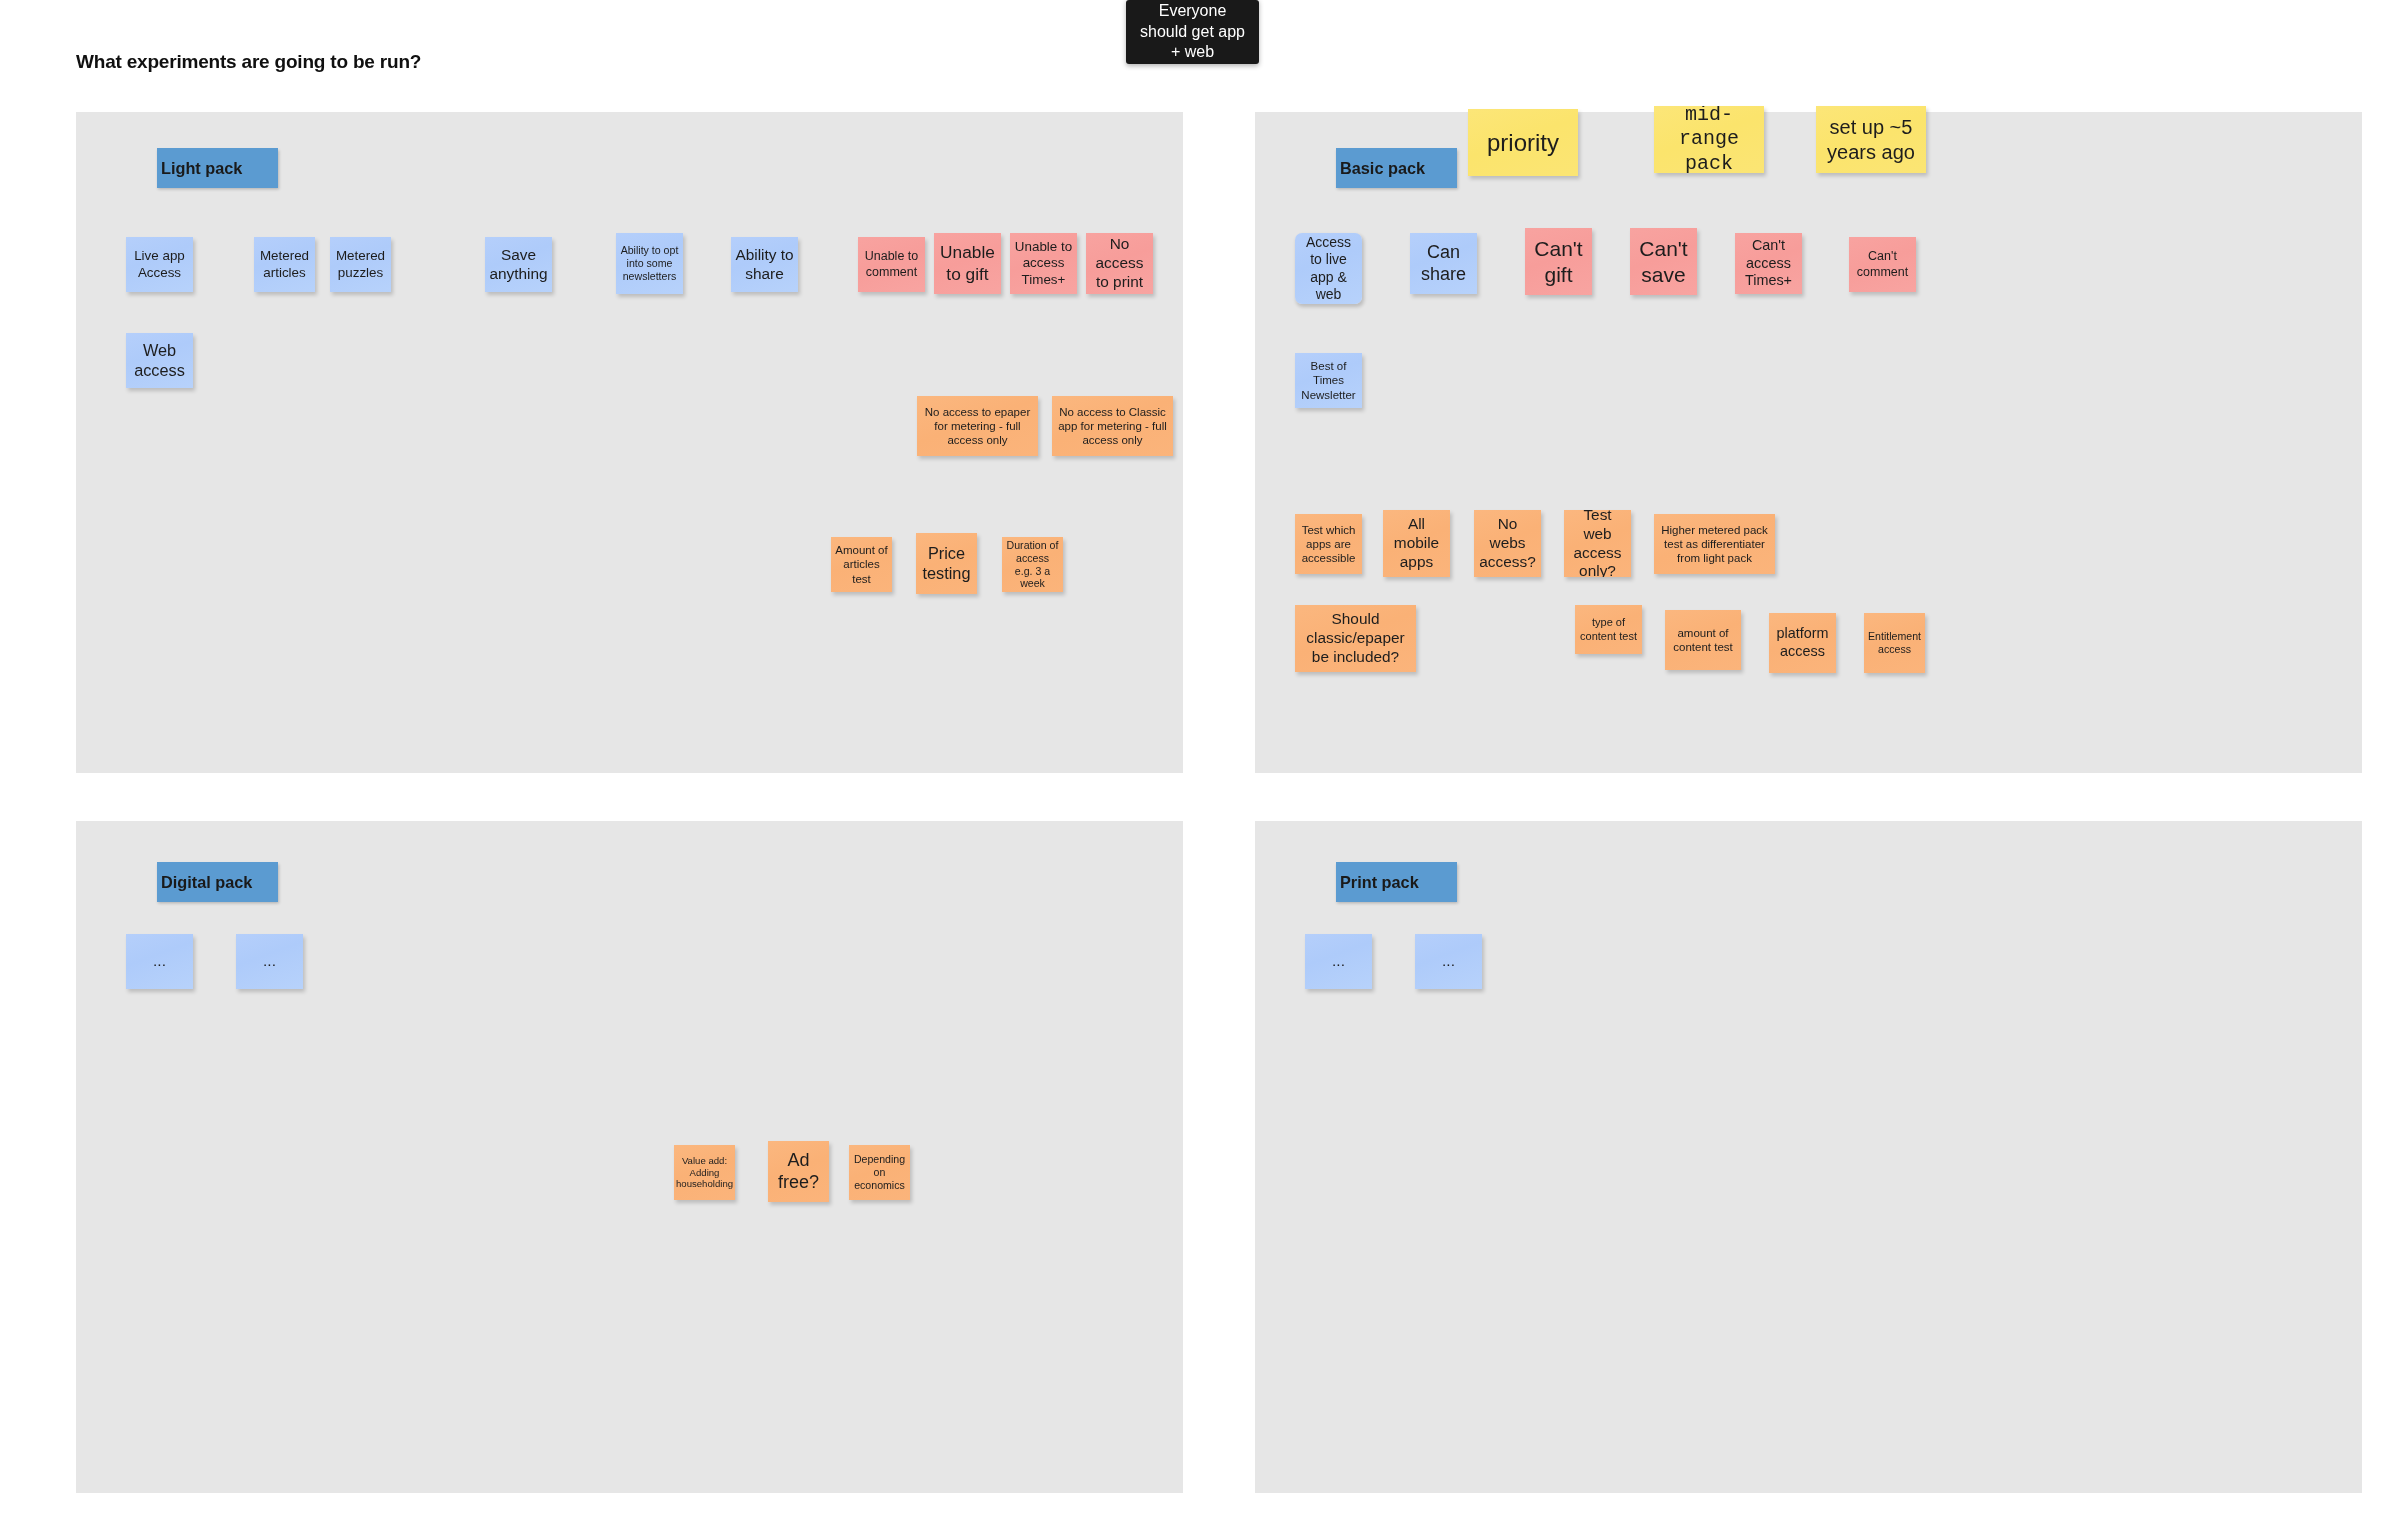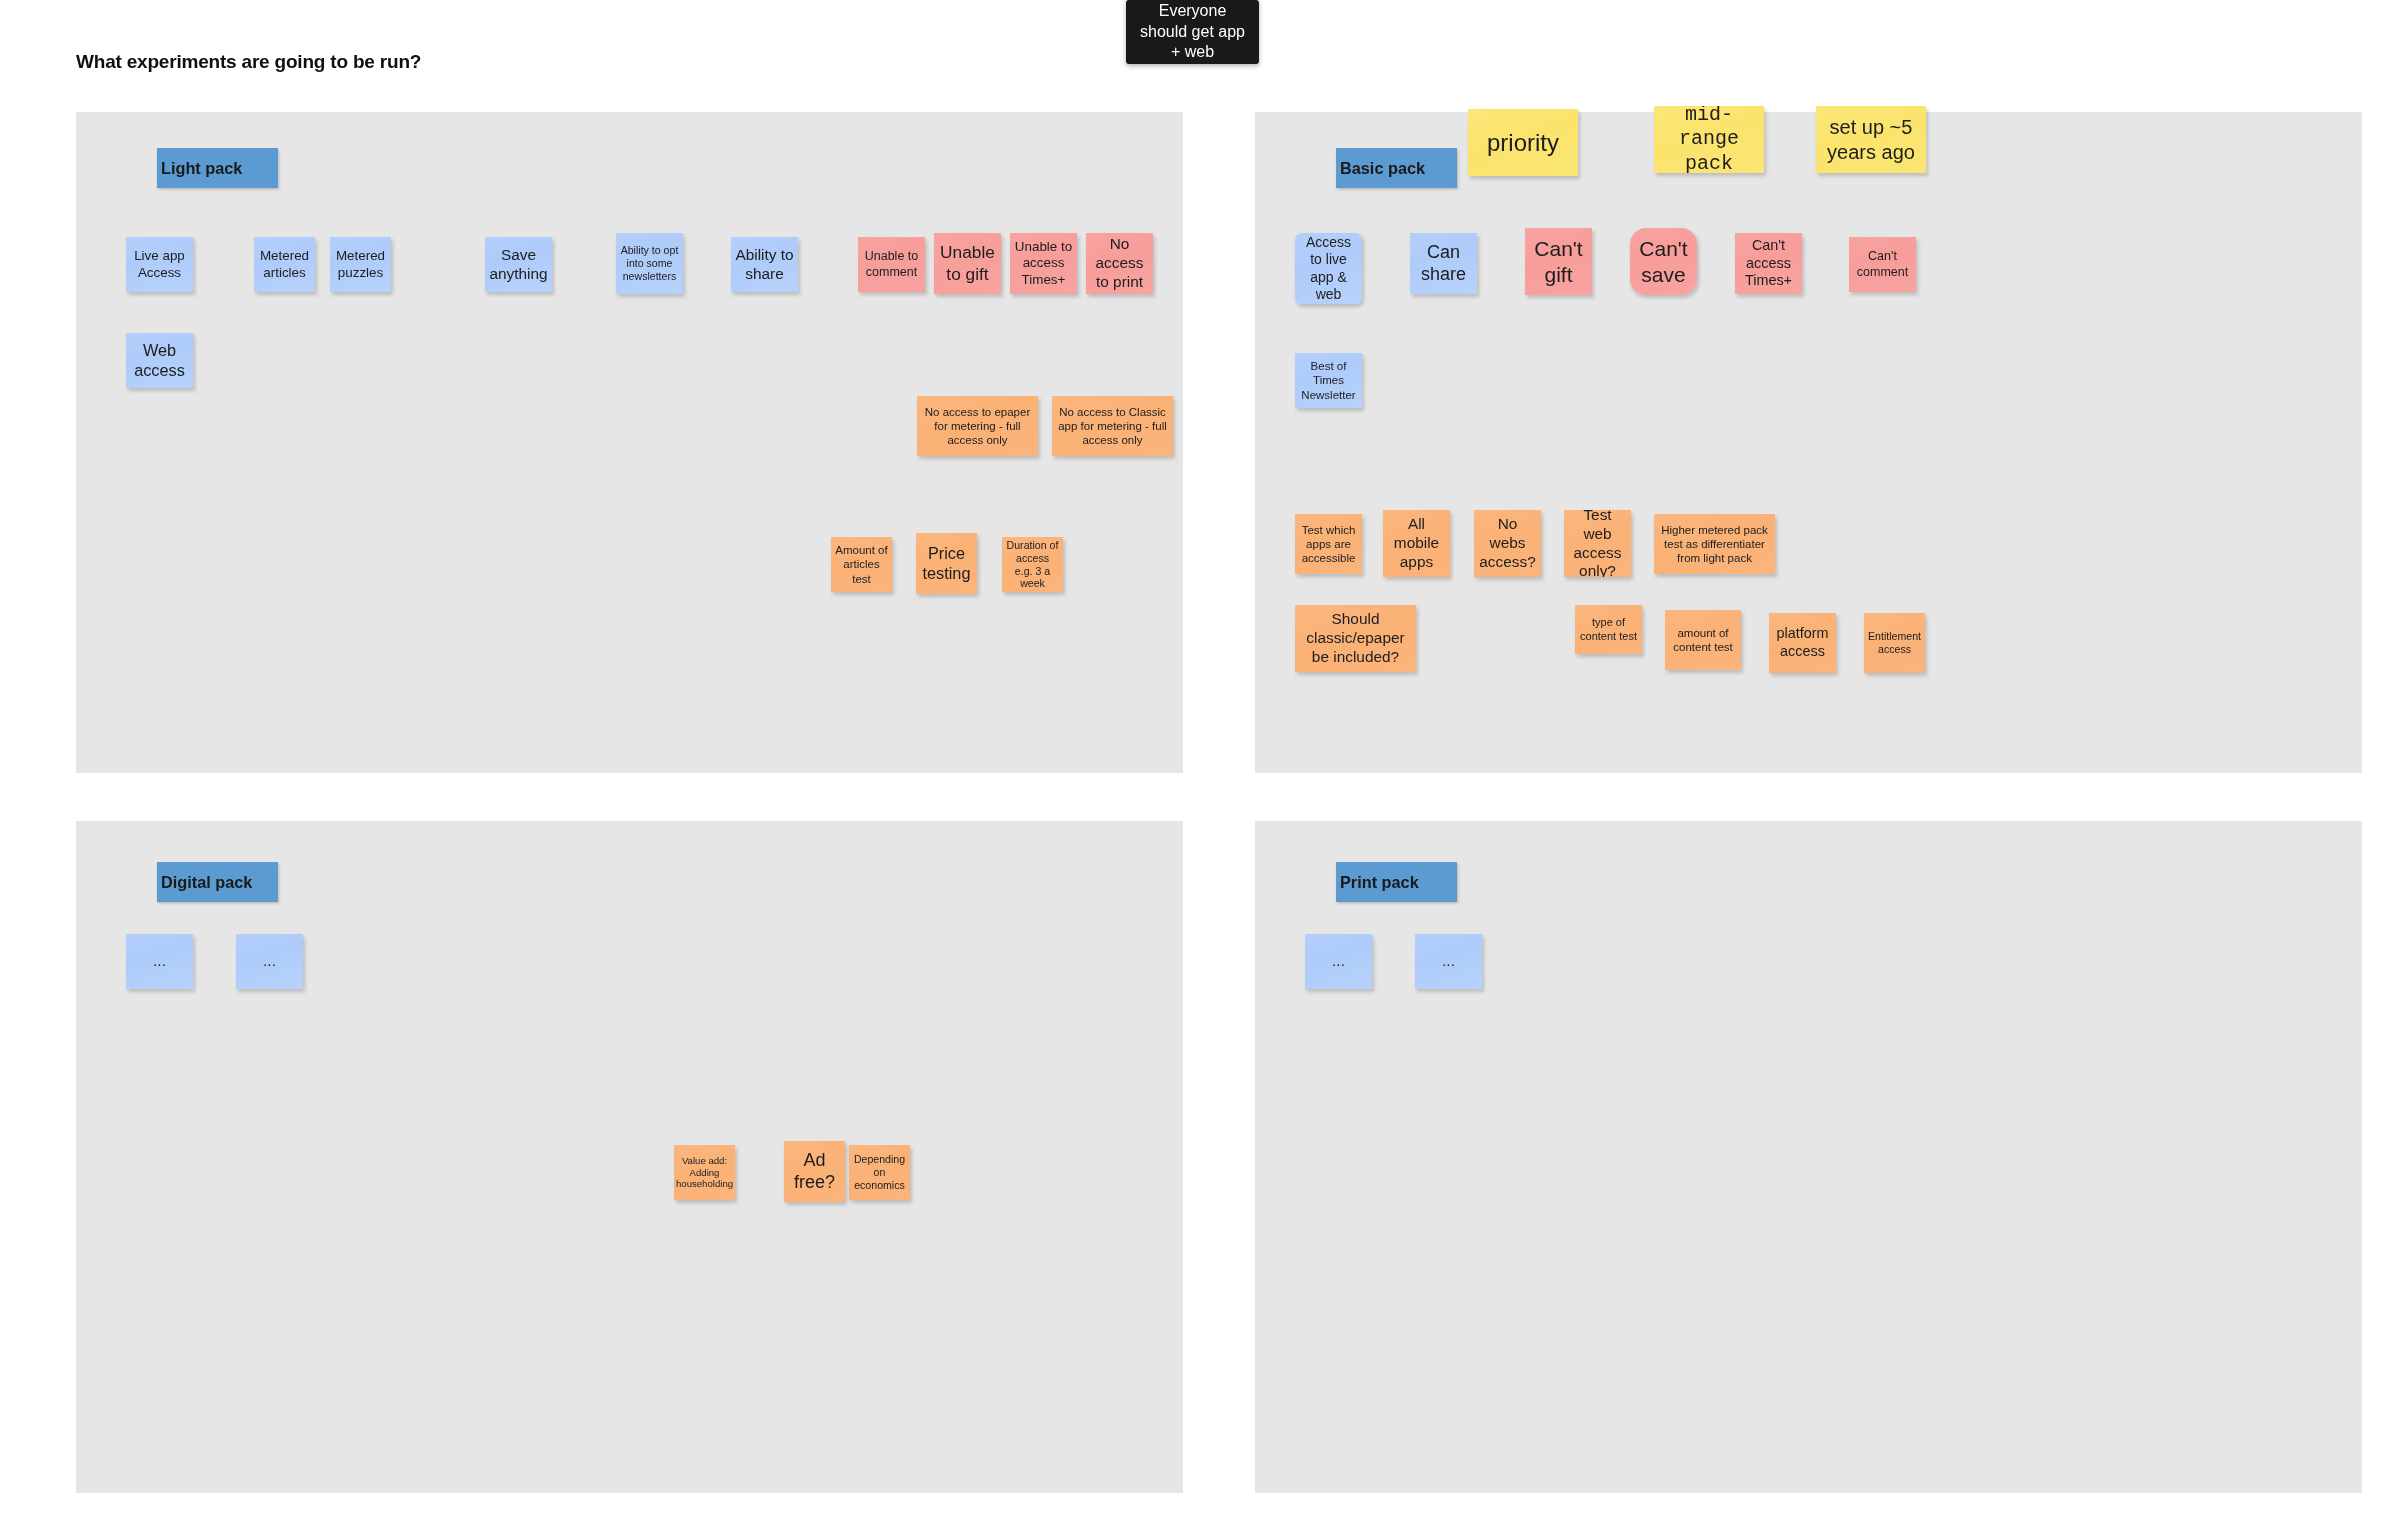--- a/index.html
+++ b/index.html
@@ -131,37 +131,37 @@
     <div class="note orange" style="left: 831px; top: 537px; width: 61px; height: 55px; font-size: 11.5px;">Amount of articles test</div>
     <div class="note orange" style="left: 916px; top: 533px; width: 61px; height: 61px; font-size: 16.3px;">Price testing</div>
     <div class="note orange" style="left: 1002px; top: 537px; width: 61px; height: 55px; font-size: 10.6px;">Duration of access e.g. 3 a week</div>
     <div class="pack-header" style="left: 1300px; top: 148px; width: 121px; height: 40px;">Basic pack</div>
     <div class="note yellow" style="left: 1468px; top: 109px; width: 110px; height: 67px; font-size: 24px;">priority</div>
     <div class="note yellow" style="left: 1654px; top: 106px; width: 110px; height: 67px; font-size: 20px; font-family: Liberation Mono, monospace;">mid-range pack</div>
     <div class="note yellow" style="left: 1816px; top: 106px; width: 110px; height: 67px; font-size: 20px;">set up ~5 years ago</div>
     <div class="note blue" style="left: 1295px; top: 233px; width: 67px; height: 71px; font-size: 14px; border-radius: 7px;">Access to live app &amp; web</div>
     <div class="note blue" style="left: 1410px; top: 233px; width: 67px; height: 61px; font-size: 18px;">Can share</div>
     <div class="note pink" style="left: 1525px; top: 228px; width: 67px; height: 67px; font-size: 21px;">Can't gift</div>
-    <div class="note pink" style="left: 1630px; top: 228px; width: 67px; height: 67px; font-size: 21px; border-radius: 16px;">Can't save</div>
+    <div class="note pink" style="left: 1630px; top: 228px; width: 67px; height: 67px; font-size: 21px;">Can't save</div>
     <div class="note pink" style="left: 1735px; top: 233px; width: 67px; height: 61px; font-size: 14.4px;">Can't access Times+</div>
     <div class="note pink" style="left: 1849px; top: 237px; width: 67px; height: 55px; font-size: 12.5px;">Can't comment</div>
     <div class="note blue" style="left: 1295px; top: 353px; width: 67px; height: 55px; font-size: 11.5px;">Best of Times Newsletter</div>
     <div class="note orange" style="left: 1295px; top: 514px; width: 67px; height: 60px; font-size: 11.5px;">Test which apps are accessible</div>
     <div class="note orange" style="left: 1383px; top: 510px; width: 67px; height: 67px; font-size: 15.4px;">All mobile apps</div>
     <div class="note orange" style="left: 1474px; top: 510px; width: 67px; height: 67px; font-size: 15.4px;">No webs access?</div>
     <div class="note orange" style="left: 1564px; top: 510px; width: 67px; height: 67px; font-size: 15.4px;">Test web access only?</div>
     <div class="note orange" style="left: 1654px; top: 514px; width: 121px; height: 60px; font-size: 11.5px;">Higher metered pack test as differentiater from light pack</div>
     <div class="note orange" style="left: 1295px; top: 605px; width: 121px; height: 67px; font-size: 15.4px;">Should classic/epaper be included?</div>
     <div class="note orange" style="left: 1575px; top: 605px; width: 67px; height: 49px; font-size: 11px;">type of content test</div>
     <div class="note orange" style="left: 1665px; top: 610px; width: 76px; height: 60px; font-size: 11.5px;">amount of content test</div>
     <div class="note orange" style="left: 1769px; top: 613px; width: 67px; height: 60px; font-size: 14.4px;">platform access</div>
     <div class="note orange" style="left: 1864px; top: 613px; width: 61px; height: 60px; font-size: 10.6px;">Entitlement access</div>
     <div class="pack-header" style="left: 121px; top: 862px; width: 121px; height: 40px;">Digital pack</div>
     <div class="note blue" style="left: 126px; top: 934px; width: 67px; height: 55px; font-size: 15.4px;">...</div>
     <div class="note blue" style="left: 236px; top: 934px; width: 67px; height: 55px; font-size: 15.4px;">...</div>
     <div class="note orange" style="left: 674px; top: 1145px; width: 61px; height: 55px; font-size: 9.6px;">Value add: Adding householding</div>
-    <div class="note orange" style="left: 768px; top: 1141px; width: 61px; height: 61px; font-size: 18px; margin-left: 16px;">Ad free?</div>
+    <div class="note orange" style="left: 768px; top: 1141px; width: 61px; height: 61px; font-size: 18px;">Ad free?</div>
     <div class="note orange" style="left: 849px; top: 1145px; width: 61px; height: 55px; font-size: 10.6px;">Depending on economics</div>
     <div class="pack-header" style="left: 1300px; top: 862px; width: 121px; height: 40px;">Print pack</div>
     <div class="note blue" style="left: 1305px; top: 934px; width: 67px; height: 55px; font-size: 15.4px;">...</div>
     <div class="note blue" style="left: 1415px; top: 934px; width: 67px; height: 55px; font-size: 15.4px;">...</div>
   </div>
 
 
 </body></html>

